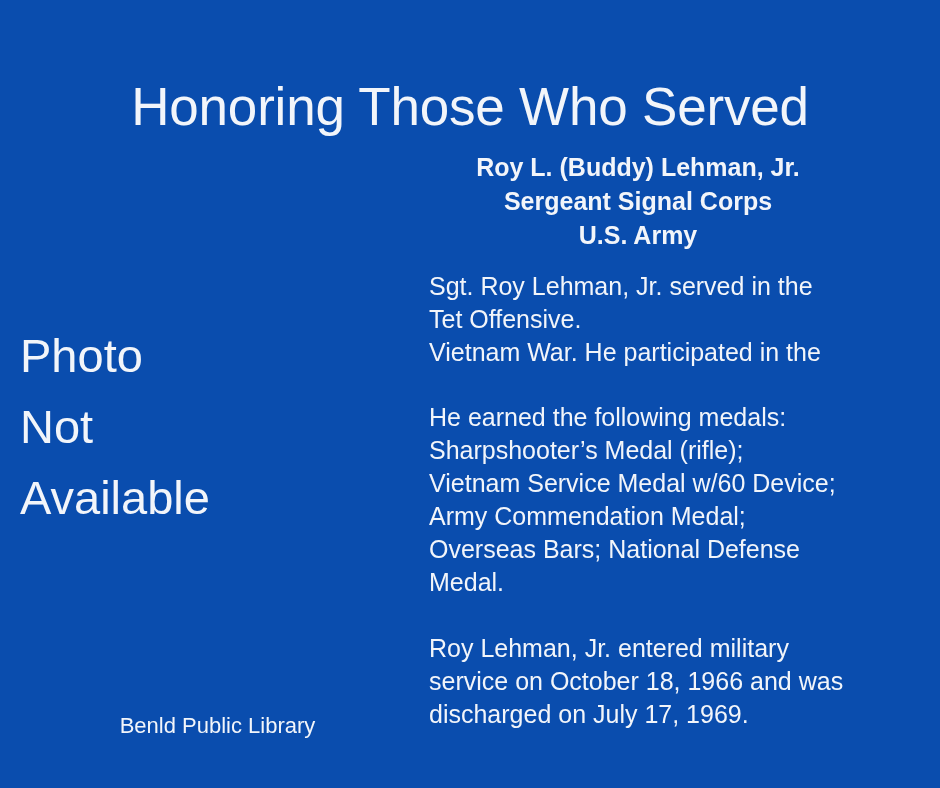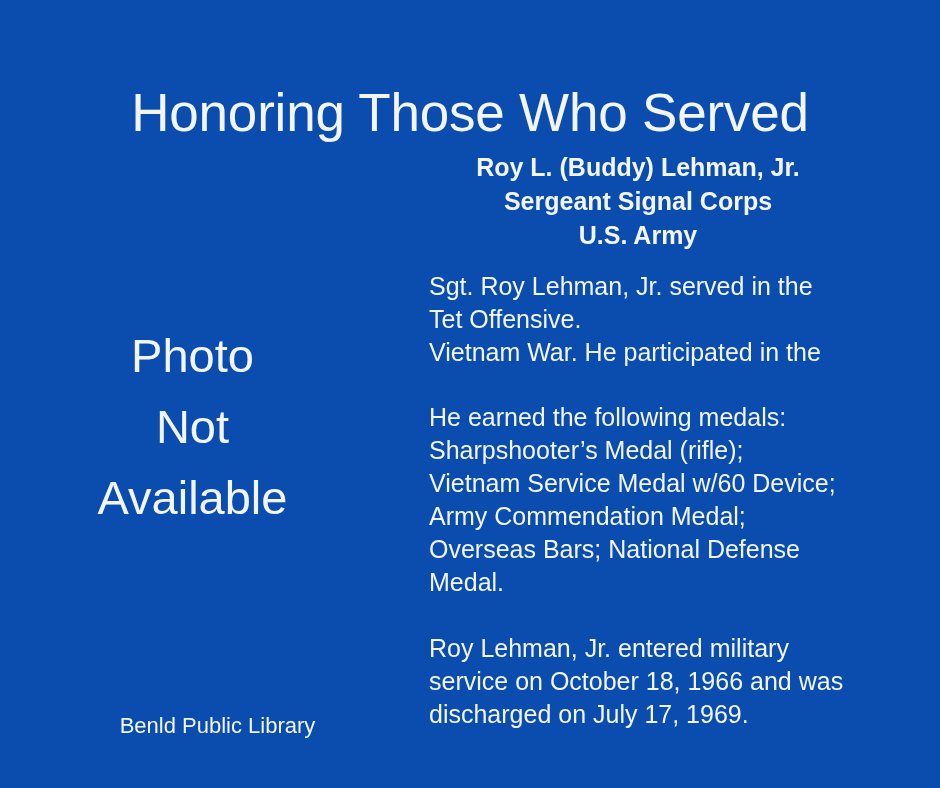--- a/index.html
+++ b/index.html
@@ -22,38 +22,37 @@
     width: 940px;
     height: 788px;
     background: #0a4dae;
     box-sizing: border-box;
   }
 
   
   .poster-title {
     position: absolute;
     left: 0;
-    top: 46px;
+    top: 40px;
     width: 940px;
     text-align: center;
     font-size: 53px;
     line-height: 62px;
     font-weight: 400;
     letter-spacing: -0.2px;
     color: #f2f5fa;
     white-space: nowrap;
   }
 
   
   .left-column {
     position: absolute;
     left: 20px;
     top: 320px;
     width: 345px;
-    text-align: center;
   }
   .photo-placeholder {
     font-size: 47px;
     line-height: 71px;
     font-weight: 400;
     color: #f2f5fa;
   }
   .photo-placeholder .ph-line {
     display: block;
   }

